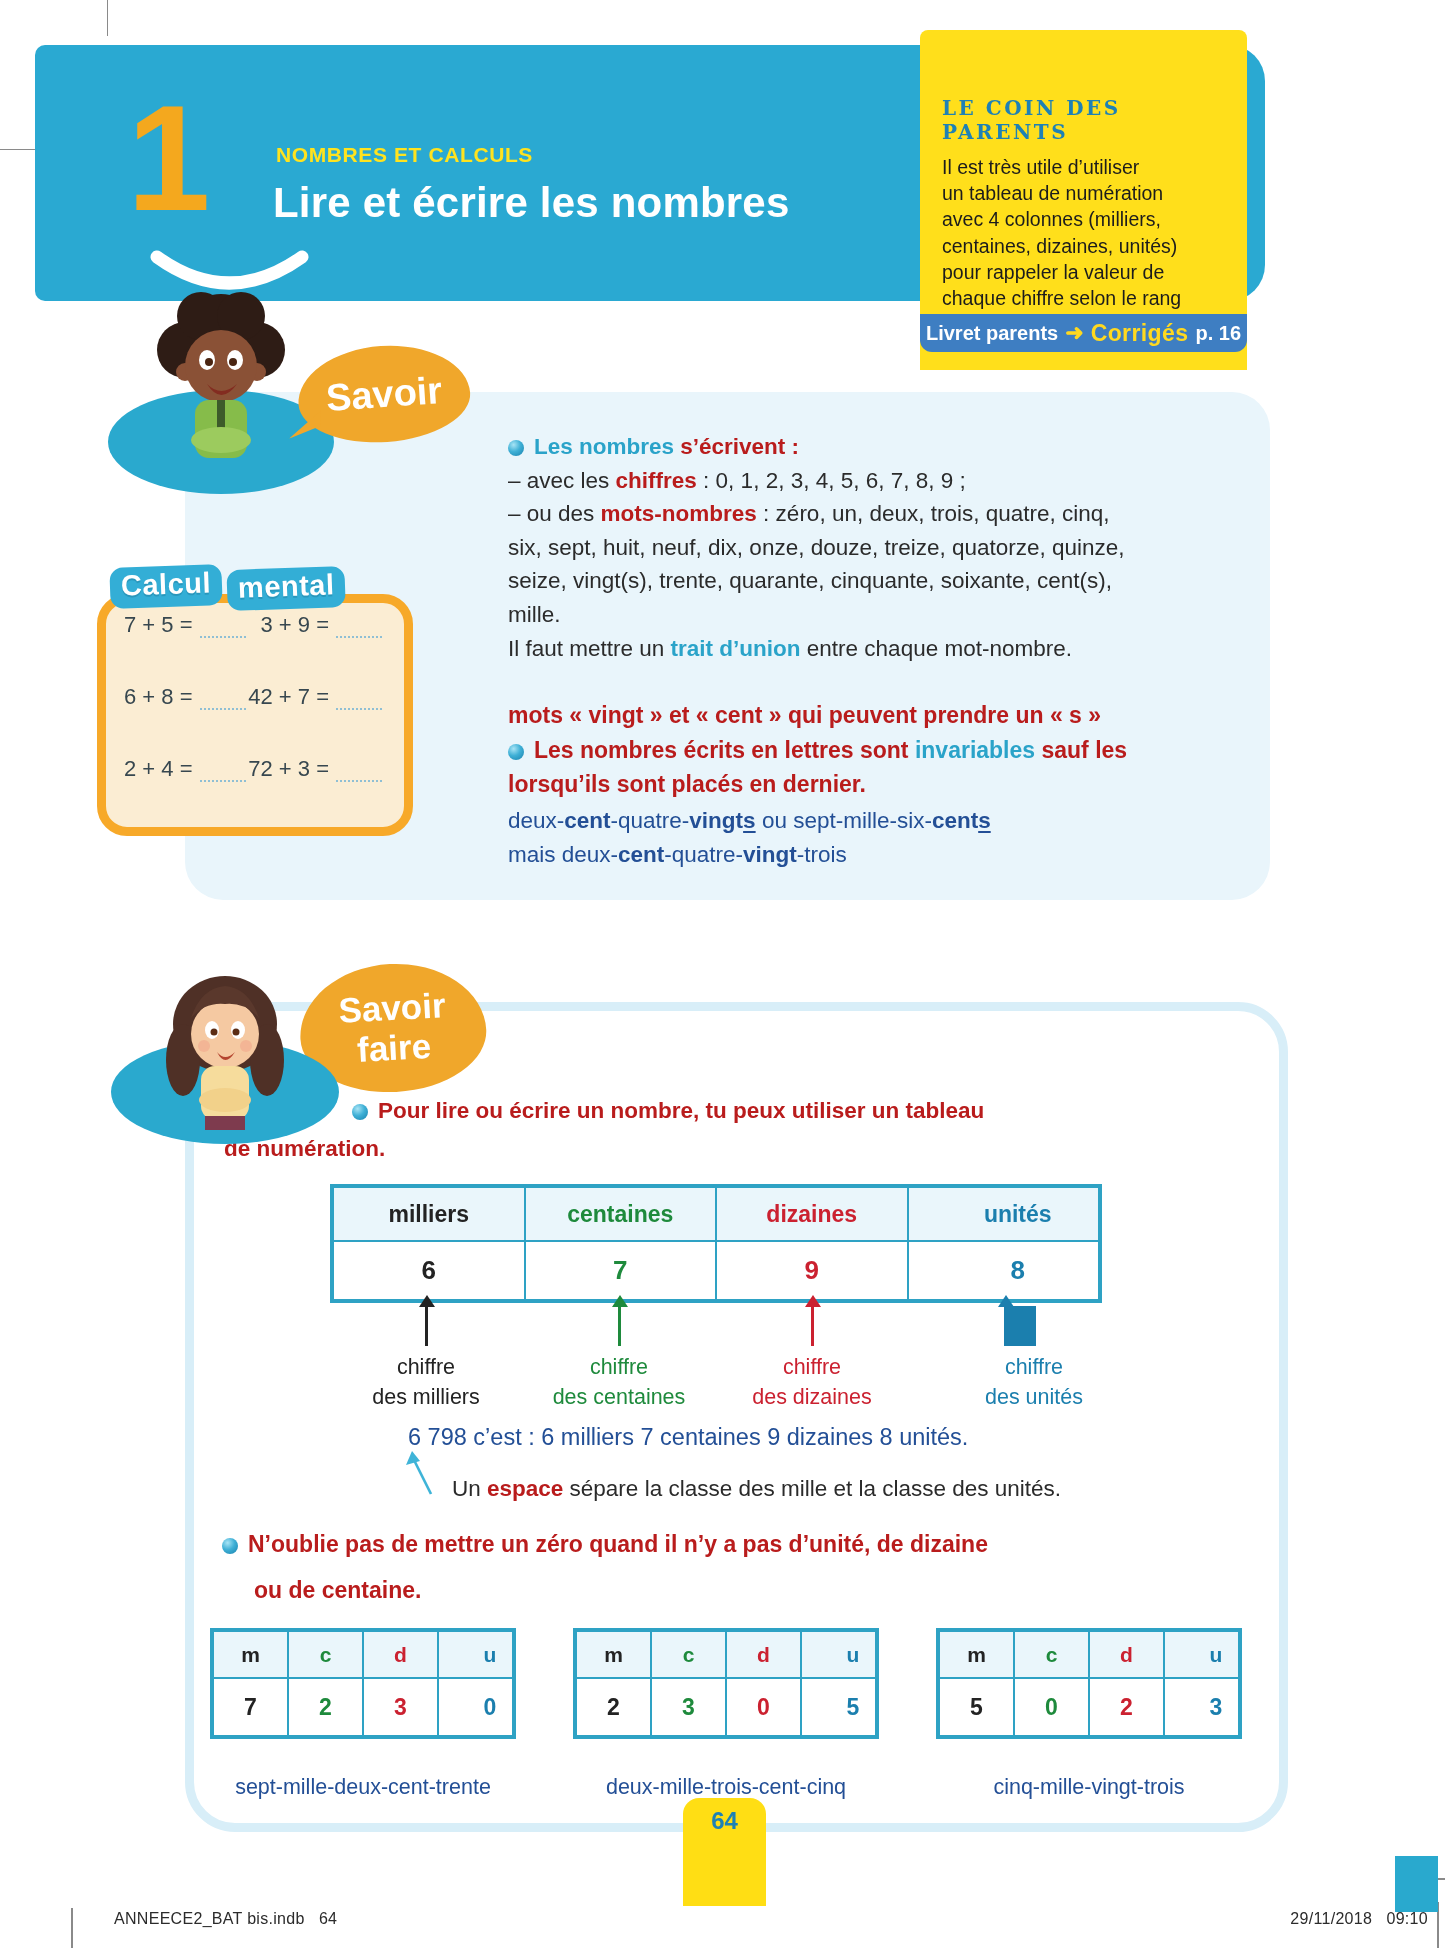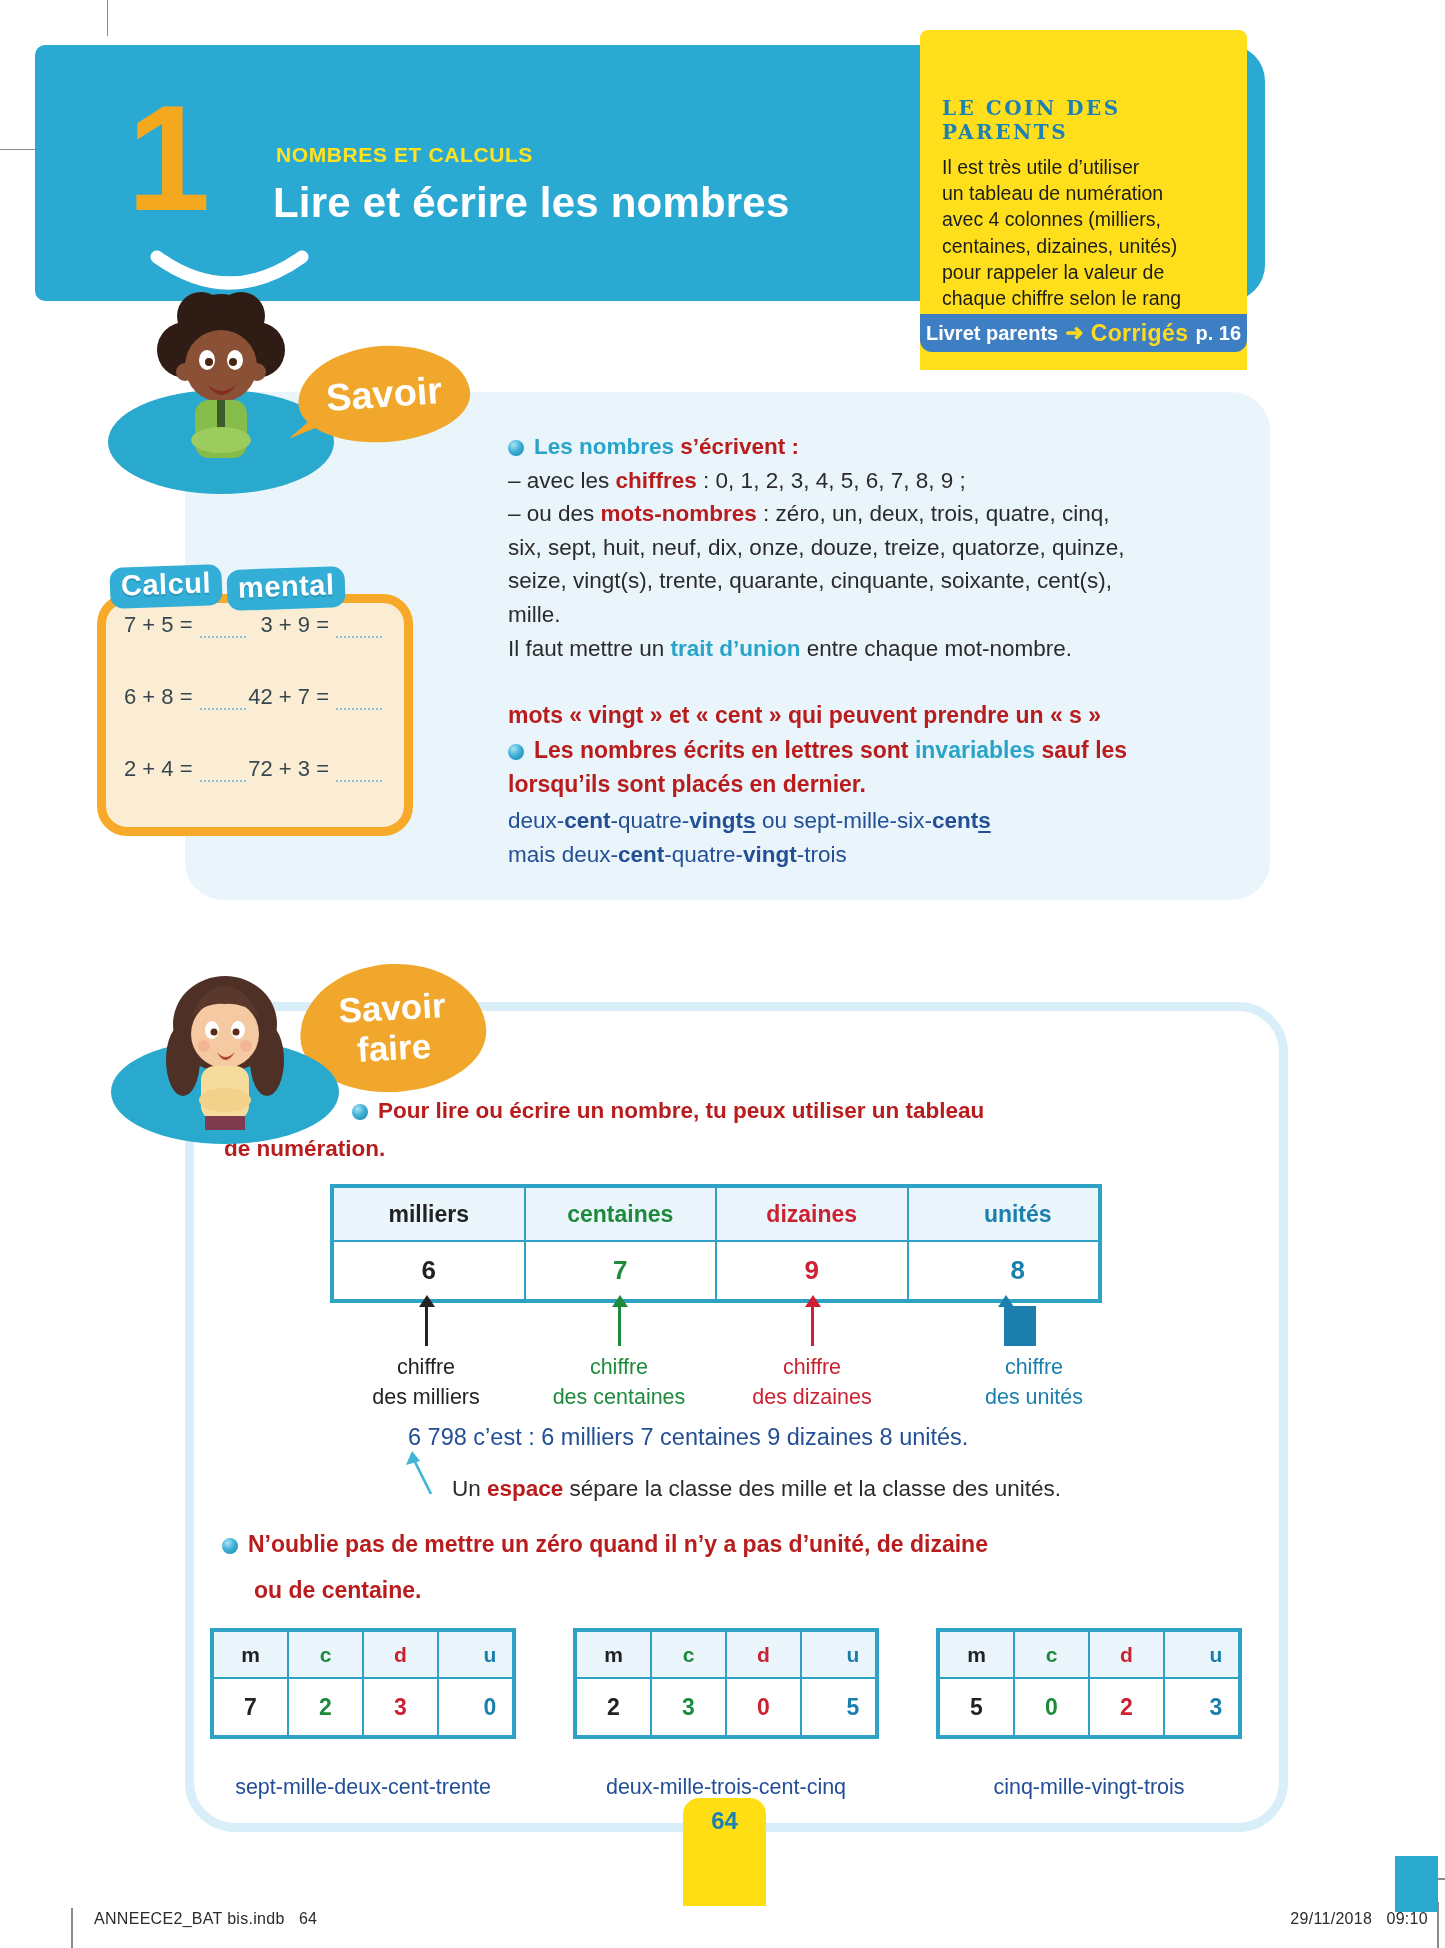--- a/index.html
+++ b/index.html
@@ -97,21 +97,21 @@
   .mt-h{height:45px;background:#EAF6FB;border:1px solid #2EA2C4;display:flex;align-items:center;justify-content:center;
         font-weight:700;font-size:21px;}
   .mt-v{height:56px;border:1px solid #2EA2C4;display:flex;align-items:center;justify-content:center;font-size:23px;font-weight:600;}
   .mini-label{margin-top:36px;text-align:center;color:#234F96;font-size:21.5px;}
 
   
   .page-tab{position:absolute;left:683px;top:1798px;width:83px;height:108px;background:#FFDE14;
             border-radius:16px 16px 0 0;text-align:center;padding-top:9px;box-sizing:border-box;
             font-size:24px;font-weight:800;color:#1E81B5;}
   .cyan-rect{position:absolute;left:1395px;top:1856px;width:43px;height:56px;background:#29A9CE;}
-  .print-note{position:absolute;top:1910px;font-size:16px;color:#2b2b2b;letter-spacing:.3px;}
+  .print-note{position:absolute;top:1910px;font-size:16px;color:#2b2b2b;letter-spacing:.3px;margin-left:20px;}
   .print-left{left:94px;} .print-right{right:17px;}
 </style>
 </head>
 <body>
 
 <div class="page">
 
   <div class="crop" style="left:107px;top:0;width:1px;height:36px;"></div>
   <div class="crop" style="left:0;top:149px;width:36px;height:1px;"></div>
   <div class="crop" style="left:71px;top:1908px;width:2px;height:40px;"></div>

